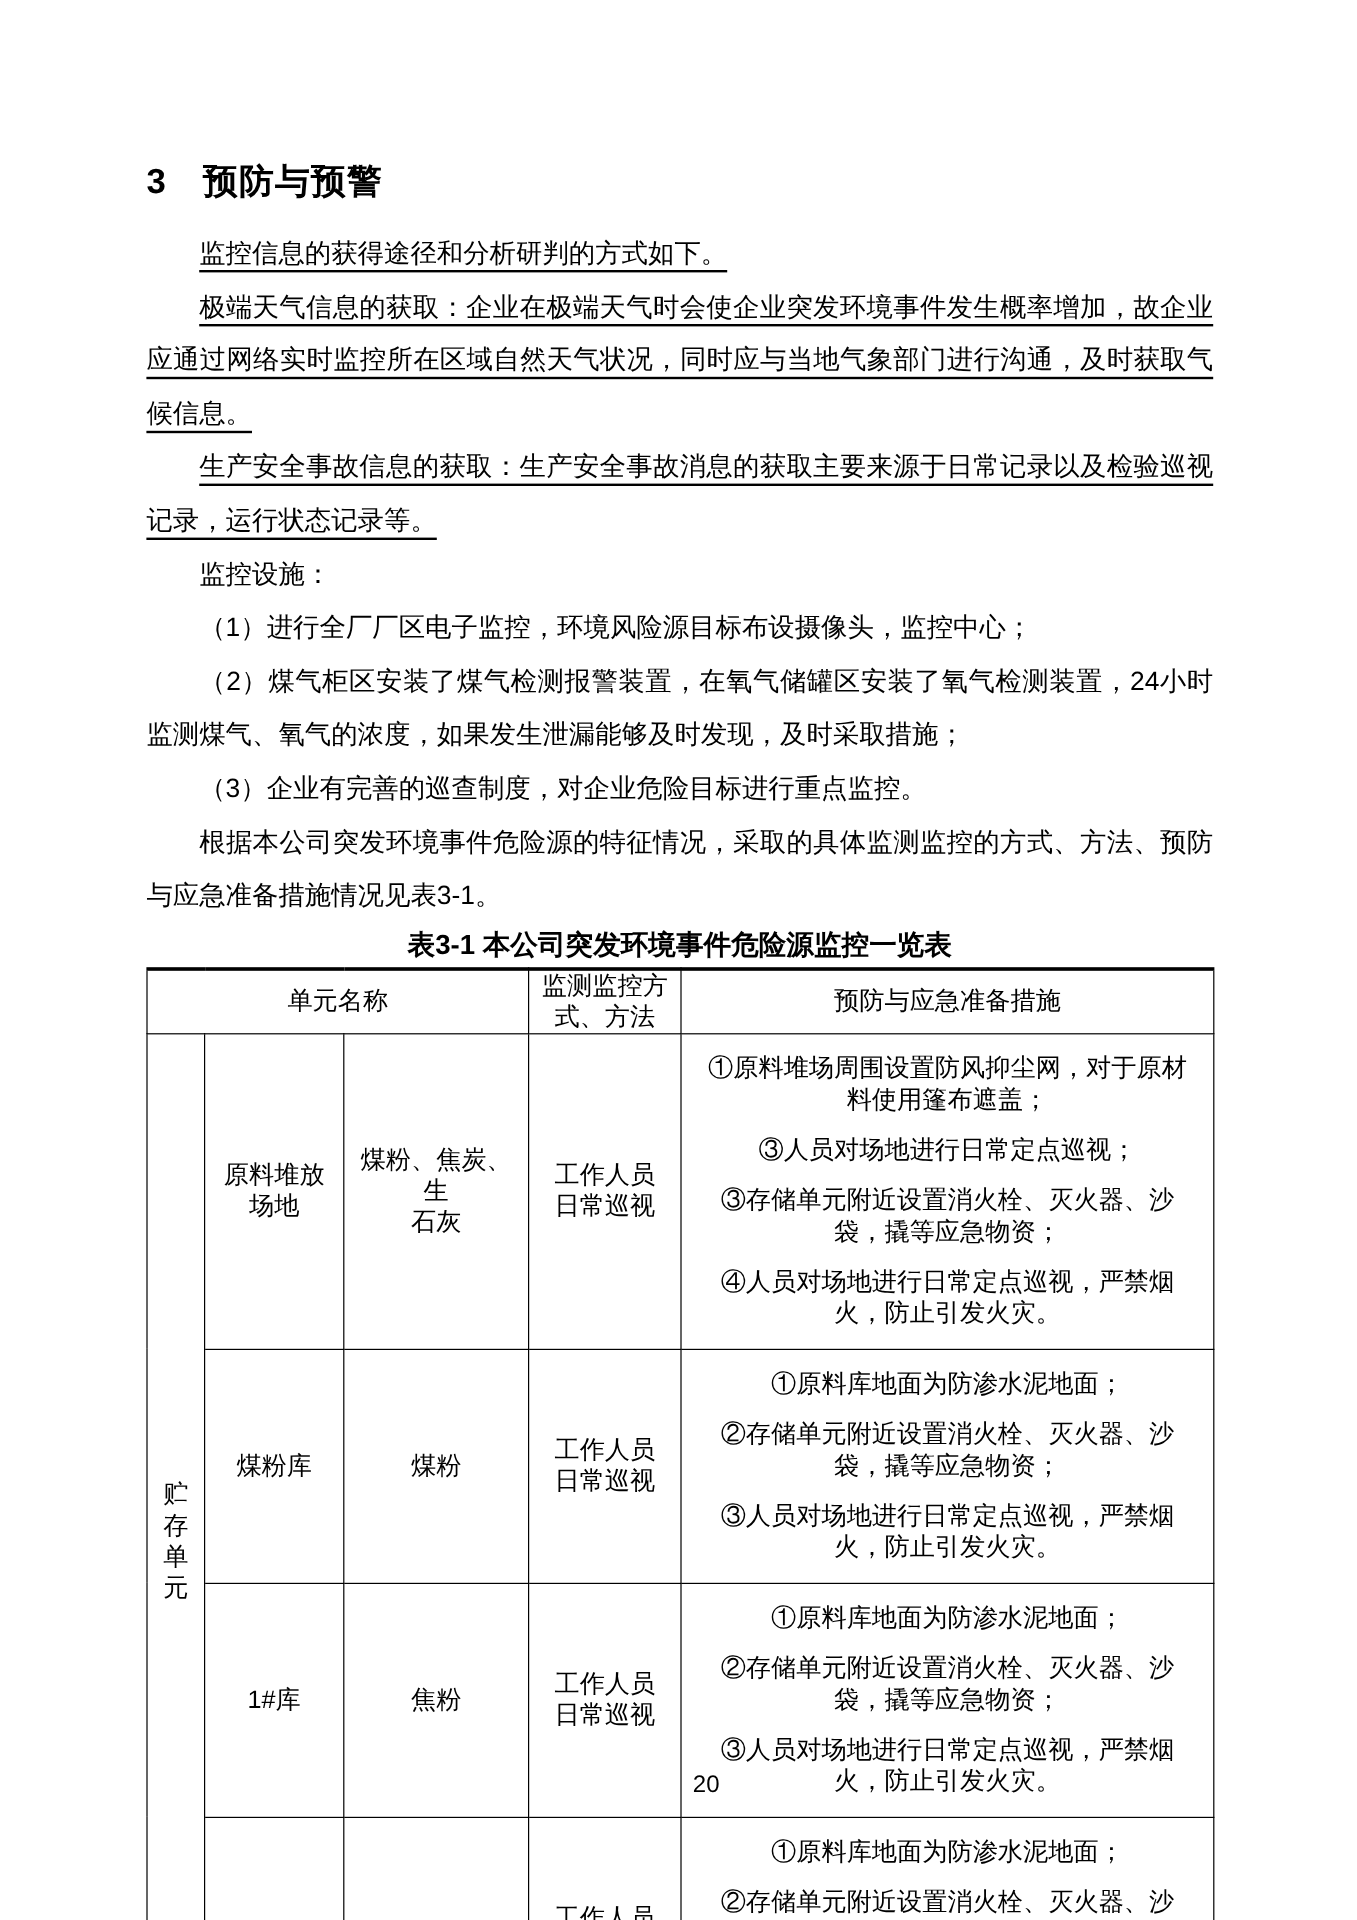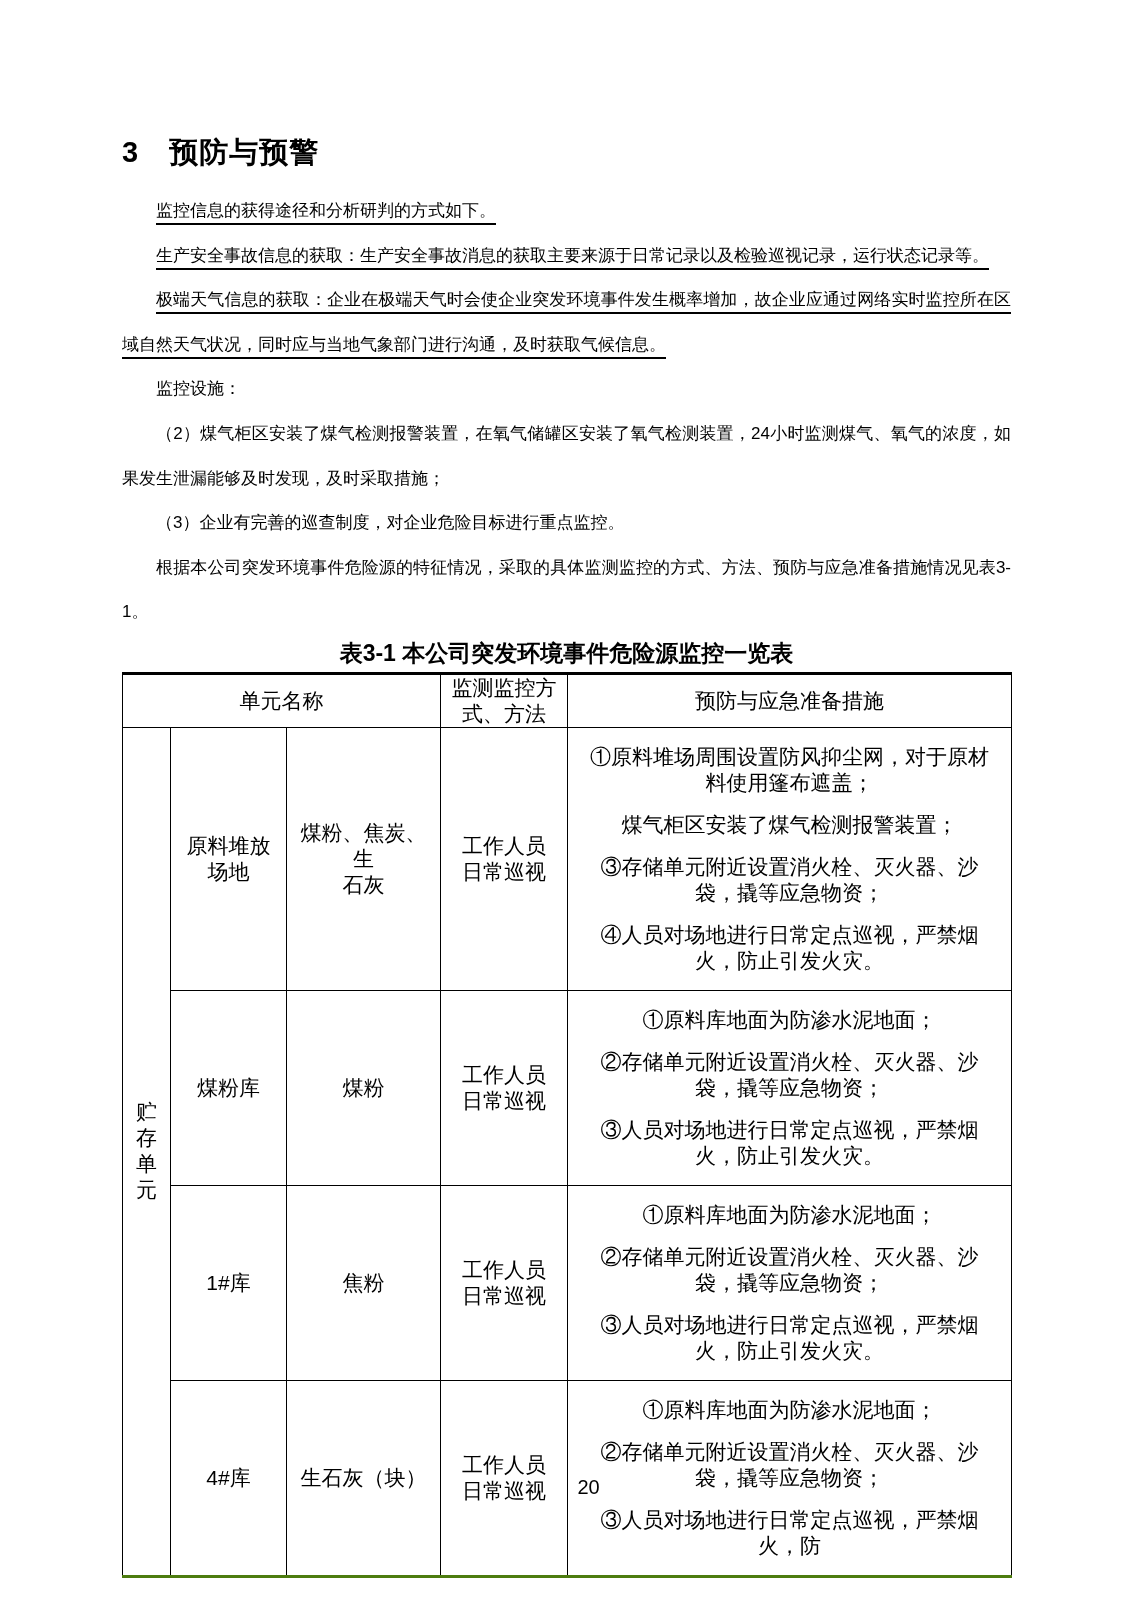--- a/index.html
+++ b/index.html
@@ -20,21 +20,21 @@
   .h1{
     font-size:29px;font-weight:bold;
     line-height:34px;margin:0 0 20px 0;
     letter-spacing:1px;
   }
   .h2{
     font-size:24px;font-weight:bold;
     line-height:30px;margin:0 0 6px 0;
   }
   .body-p{
-    font-size:17px;line-height:44.6px;
+    font-size:22px;line-height:44.6px;
     margin:0;text-align:justify;
     text-indent:2em;
   }
   .body-p.u{
     text-decoration:underline;
     text-underline-offset:7px;
     text-decoration-thickness:1.5px;
   }
   .table-caption{
     font-size:23px;font-weight:bold;
@@ -89,23 +89,24 @@
 </head>
 <body>
 
 <div class="page">
   <div class="content">
 
     <h1 class="h1">3　预防与预警</h1>
 
     <div id="paragraphs">
         <p class="body-p u">监控信息的获得途径和分析研判的方式如下。</p>
+        <p class="body-p u">极端天气信息的获取：企业在极端天气时会使企业突发环境事件发生概率增加，故企业应通过网络实时监控所在区域自然天气状况，同时应与当地气象部门进行沟通，及时获取气候信息。</p>
         <p class="body-p u">生产安全事故信息的获取：生产安全事故消息的获取主要来源于日常记录以及检验巡视记录，运行状态记录等。</p>
-        <p class="body-p u">极端天气信息的获取：企业在极端天气时会使企业突发环境事件发生概率增加，故企业应通过网络实时监控所在区域自然天气状况，同时应与当地气象部门进行沟通，及时获取气候信息。</p>
         <p class="body-p">监控设施：</p>
+        <p class="body-p">（1）进行全厂厂区电子监控，环境风险源目标布设摄像头，监控中心；</p>
         <p class="body-p">（2）煤气柜区安装了煤气检测报警装置，在氧气储罐区安装了氧气检测装置，24小时监测煤气、氧气的浓度，如果发生泄漏能够及时发现，及时采取措施；</p>
         <p class="body-p">（3）企业有完善的巡查制度，对企业危险目标进行重点监控。</p>
         <p class="body-p">根据本公司突发环境事件危险源的特征情况，采取的具体监测监控的方式、方法、预防与应急准备措施情况见表3-1。</p>
       </div>
 
     <div class="table-caption">表3-1  本公司突发环境事件危险源监控一览表</div>
 
     <table class="monitor">
       <colgroup>
         <col class="c1">
@@ -128,21 +129,21 @@
 单
 元</td>
             <td class="prewrap">原料堆放
 场地</td>
             <td class="prewrap">煤粉、焦炭、生
 石灰</td>
             <td class="prewrap">工作人员
 日常巡视</td>
             <td class="measures">
               <div class="measure-item">①原料堆场周围设置防风抑尘网，对于原材料使用篷布遮盖；</div>
-              <div class="measure-item">煤气柜区安装了煤气检测报警装置；</div>
+              <div class="measure-item">③人员对场地进行日常定点巡视；</div>
               <div class="measure-item">③存储单元附近设置消火栓、灭火器、沙袋，撬等应急物资；</div>
               <div class="measure-item">④人员对场地进行日常定点巡视，严禁烟火，防止引发火灾。</div>
             </td>
           </tr>
           <tr class="r2">
             <td class="prewrap">煤粉库</td>
             <td class="prewrap">煤粉</td>
             <td class="prewrap">工作人员
 日常巡视</td>
             <td class="measures">

